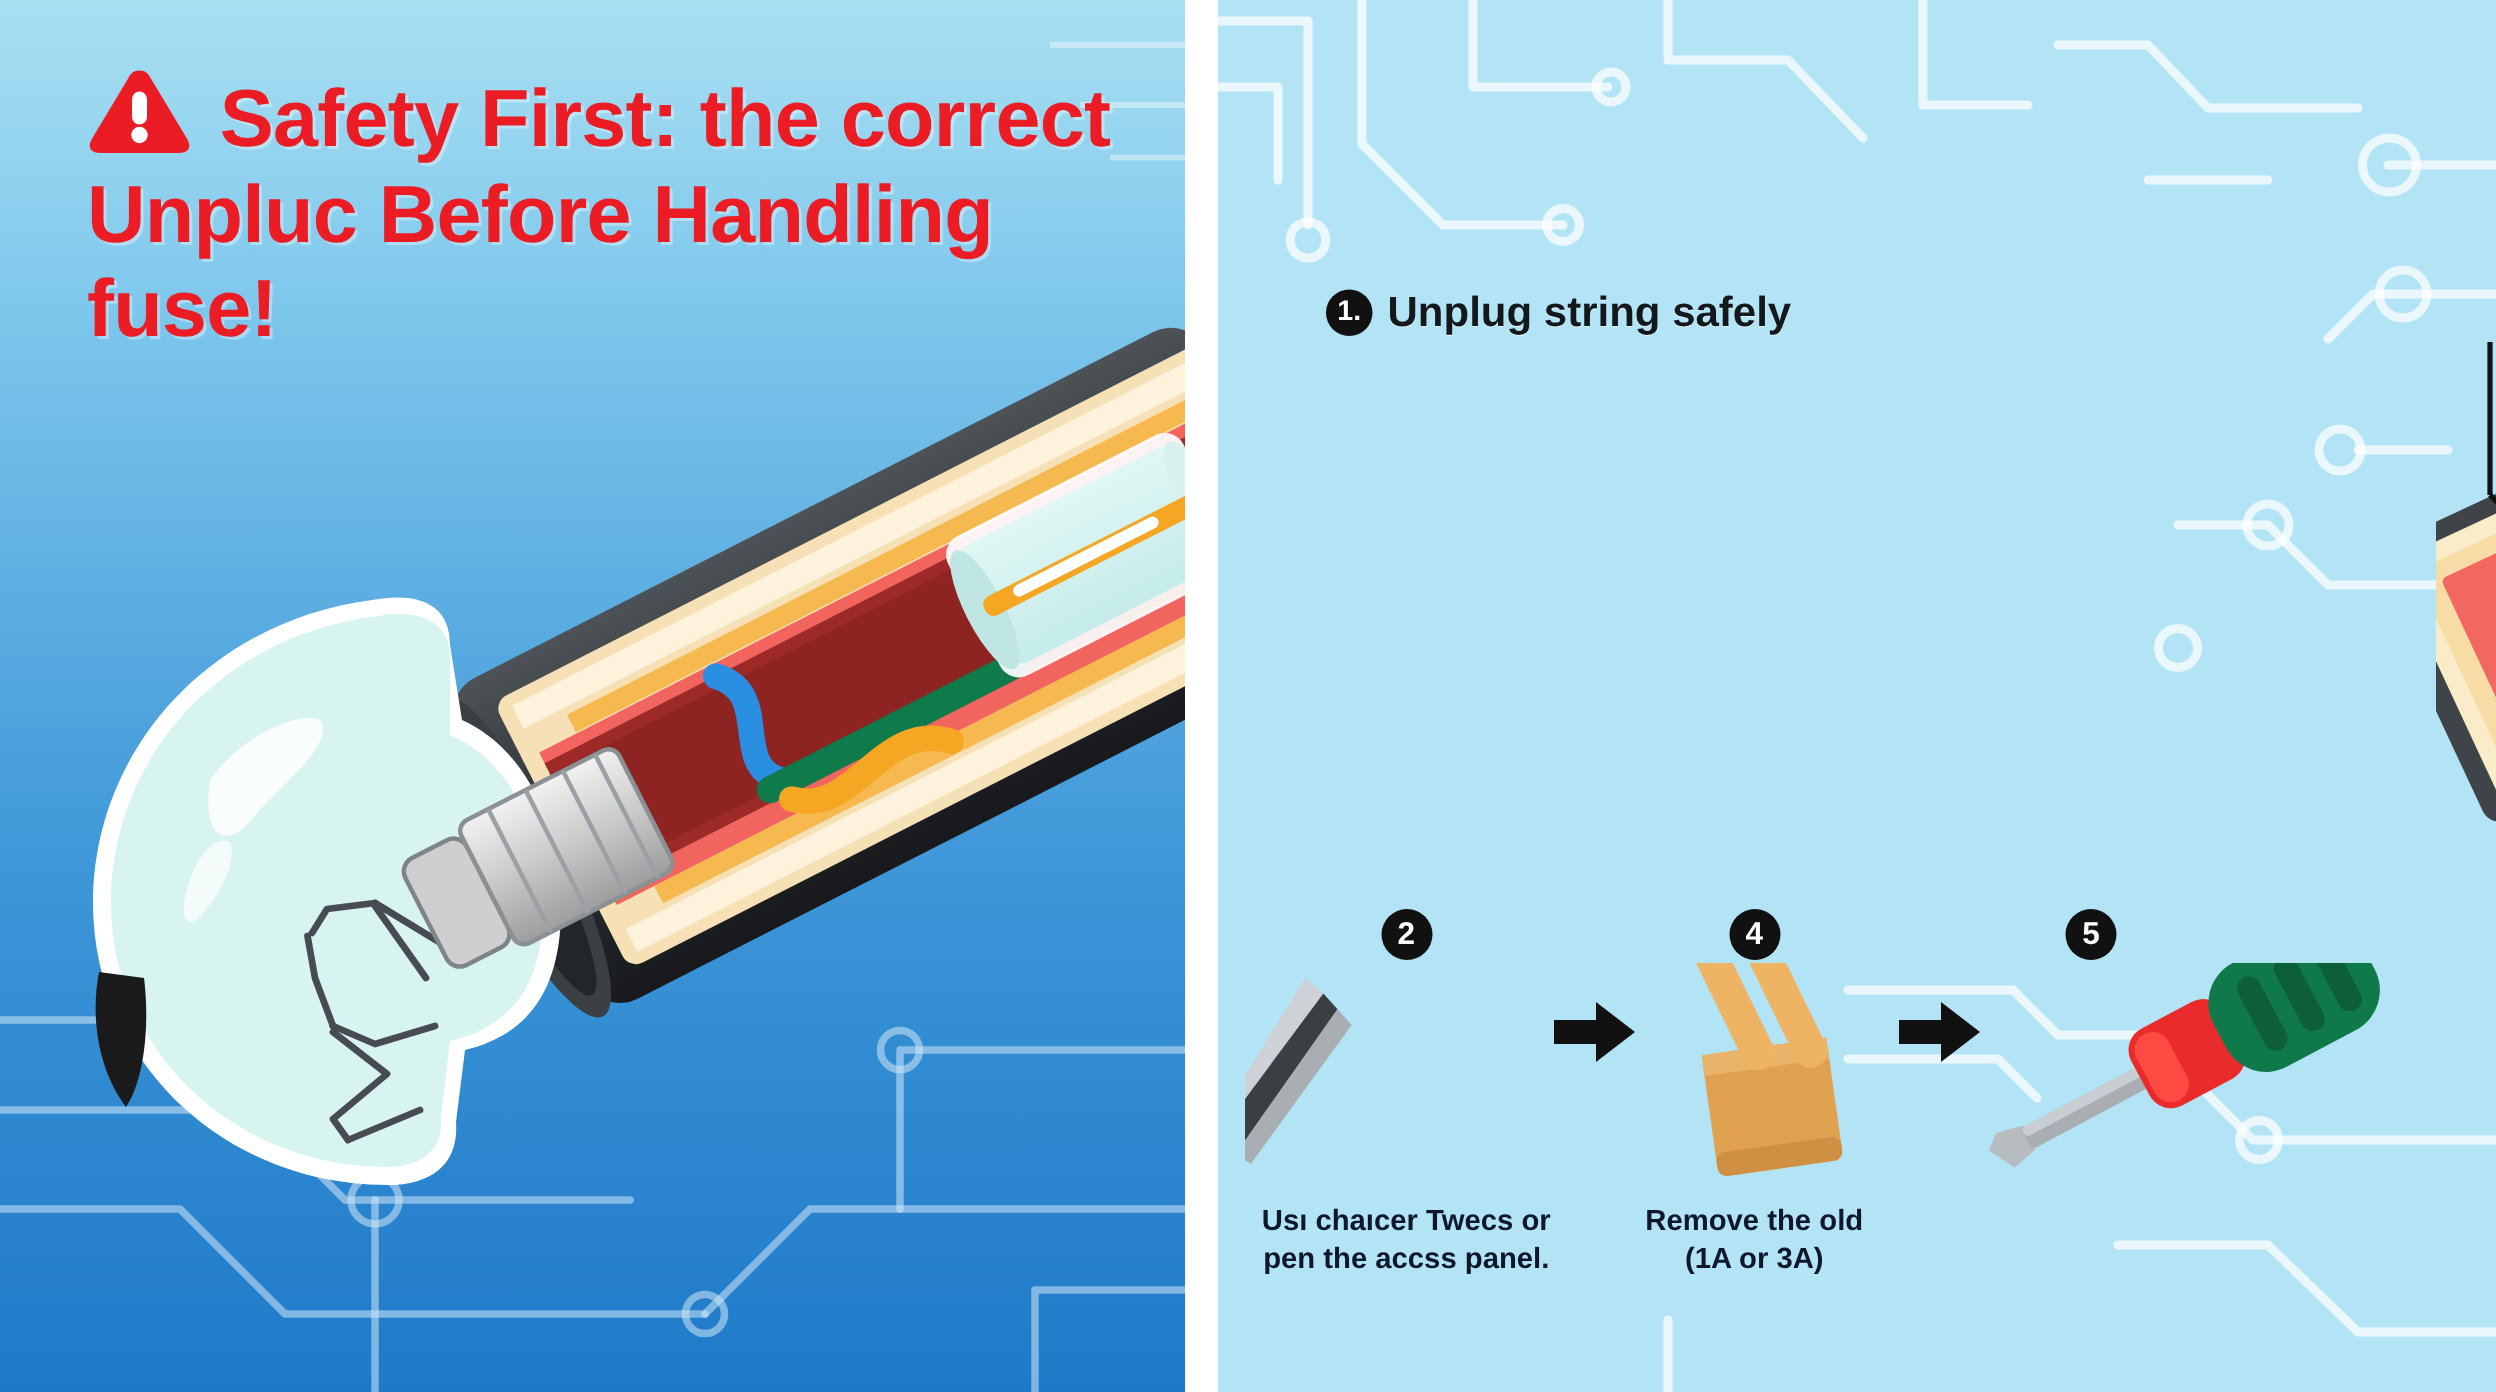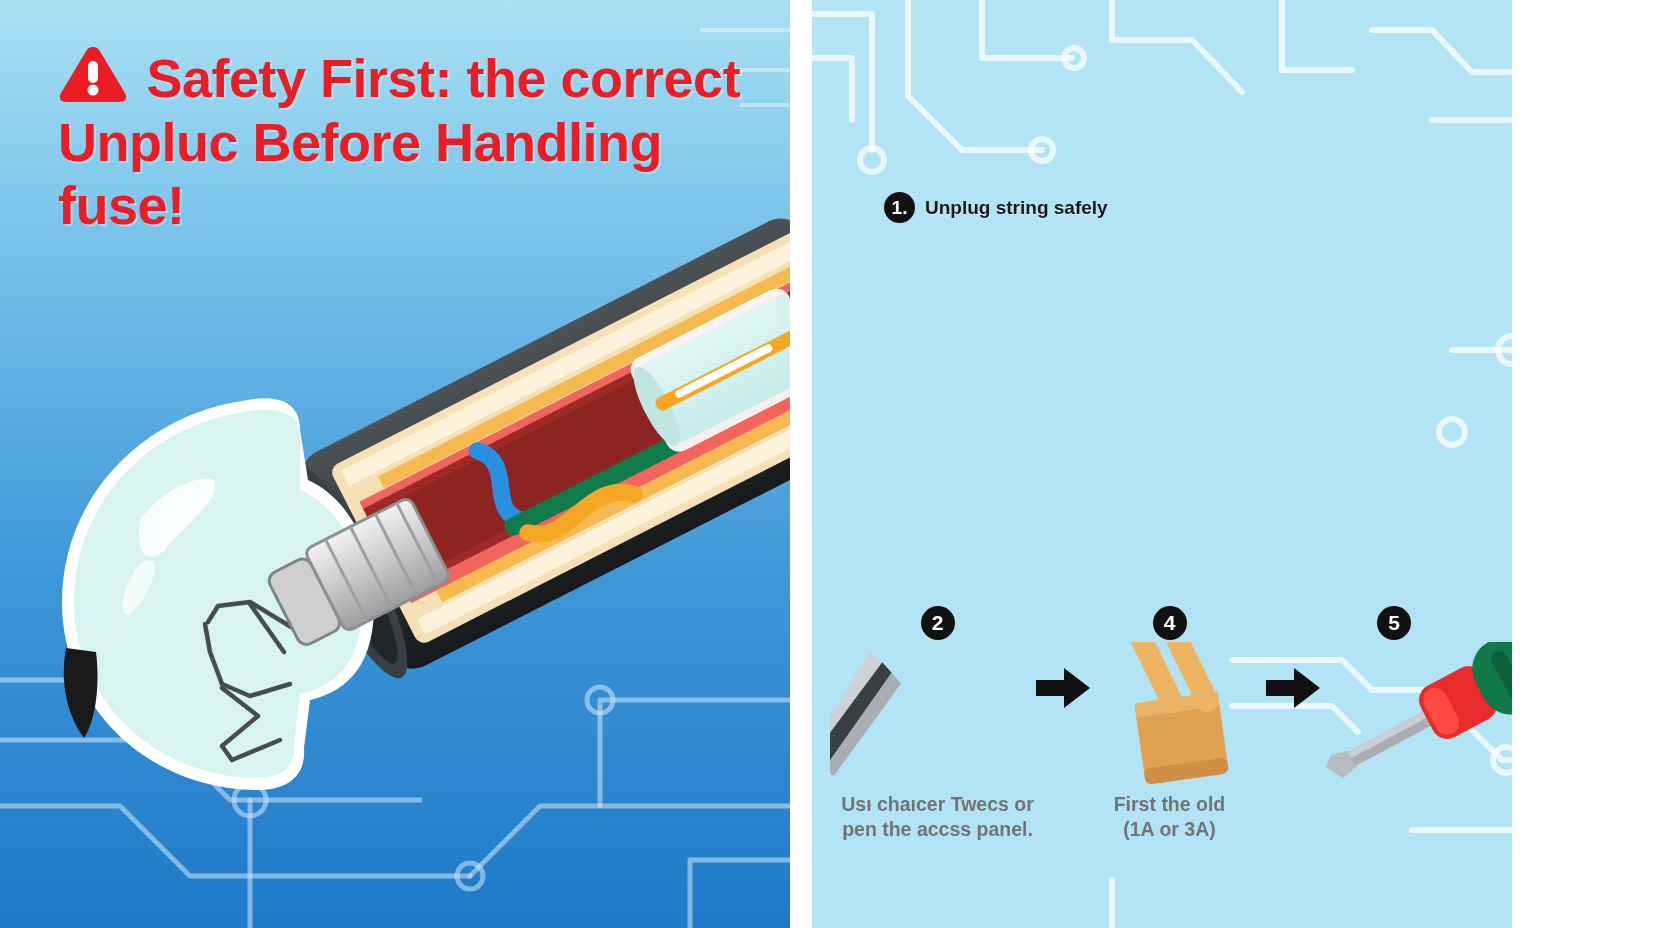--- a/index.html
+++ b/index.html
@@ -2,21 +2,21 @@
 <html><head>
 <meta charset="utf-8">
 <style>
   * { margin:0; padding:0; box-sizing:border-box; }
   html,body { width:1664px; height:928px; overflow:hidden; }
   body {
     font-family:"Liberation Sans", sans-serif;
     background:#ffffff;
     position:relative;
   }
-  #stage { position:absolute; inset:0; width:1512px; height:928px; overflow:hidden; }
+  #stage { position:absolute; inset:0; width:1664px; height:928px; overflow:hidden; }
 
   
   .panel { position:absolute; top:0; height:928px; overflow:hidden; }
   #left-panel  { left:0;    width:790px; background:linear-gradient(180deg,#a9e0f2 0%,#7ec7ec 22%,#3e97d8 62%,#1e79c8 100%); }
   #divider     { left:790px; width:22px; height:928px; background:#ffffff; position:absolute; top:0; }
   #right-panel { left:812px; width:852px; background:#b2e4f6; }
 
   .fill-svg { position:absolute; inset:0; width:100%; height:100%; display:block; }
 
   
@@ -44,33 +44,33 @@
   .badge {
     width:31px; height:31px; border-radius:50%;
     background:#111111; color:#ffffff;
     font-size:19px; font-weight:bold;
     display:flex; align-items:center; justify-content:center;
     font-family:"Liberation Sans", sans-serif;
     flex:0 0 auto;
   }
   .badge.big { width:34px; height:34px; font-size:21px; }
   #callout-1-label {
-    color:#12181c; font-size:19px; font-weight:bold;
+    color:#12181c; font-size:28px; font-weight:bold;
     white-space:nowrap;
     text-shadow:0 1px 0 rgba(255,255,255,0.6);
   }
 
   
   #steps-row { position:absolute; left:812px; top:606px; width:852px; height:290px; z-index:22; }
   .step { position:absolute; top:0; width:215px; text-align:center; }
   .step-badge-wrap { display:flex; justify-content:center; height:36px; }
   .step-art { height:150px; position:relative; }
   .step-caption {
-    color:#737373; font-size:19.5px; font-weight:bold; line-height:1.28;
-    white-space:pre-line; margin-top:0;
+    color:#0f172a; font-size:19.5px; font-weight:bold; line-height:1.28;
+    white-space:pre-line; margin-top:10px;
   }
   #step-2 { left:18px;  }
   #step-4 { left:250px; }
   #step-5 { left:480px; width:300px; text-align:left; }
   #step-5 .step-badge-wrap { justify-content:flex-start; padding-left:85px; }
 
   .arrow { position:absolute; top:60px; width:58px; height:44px; }
   #arrow-1 { left:222px; }
   #arrow-2 { left:452px; }
 
@@ -377,21 +377,21 @@
             <rect x="0" y="46" width="84" height="82" rx="8" fill="#e0a250"></rect>
             <rect x="0" y="46" width="84" height="14" fill="#eab36a"></rect>
             <rect x="0" y="112" width="84" height="16" rx="6" fill="#cf9044"></rect>
             <g transform="rotate(-18 42 60)">
               <rect x="30" y="-36" width="22" height="96" rx="10" fill="#eeb463"></rect>
               <rect x="62" y="-16" width="22" height="90" rx="10" fill="#eeb463"></rect>
             </g>
           </g>
         </svg>
       </div>
-      <div class="step-caption">First the old
+      <div class="step-caption">Remove the old
 (1A or 3A)</div>
     </div>
 
     <div class="arrow" id="arrow-2">
       <svg width="58" height="44" viewBox="0 0 58 44">
         <path d="M2 14 L30 14 L30 2 L56 22 L30 42 L30 30 L2 30 Z" fill="#111111"></path>
       </svg>
     </div>
 
     <div class="step" id="step-5">

